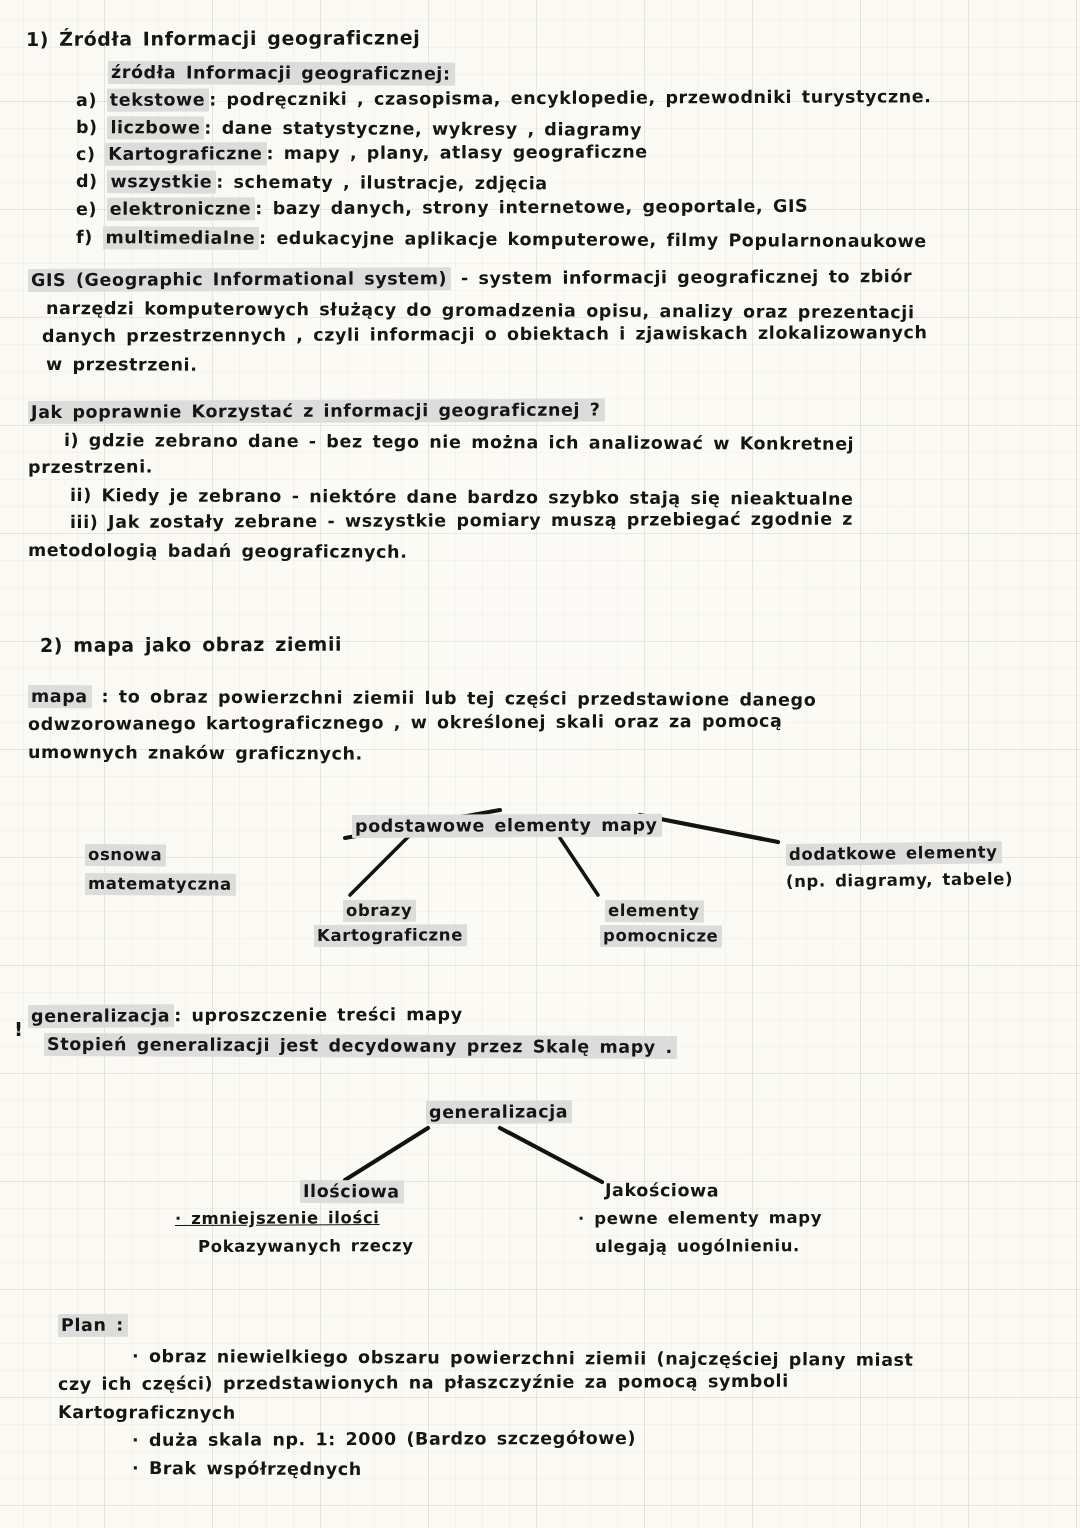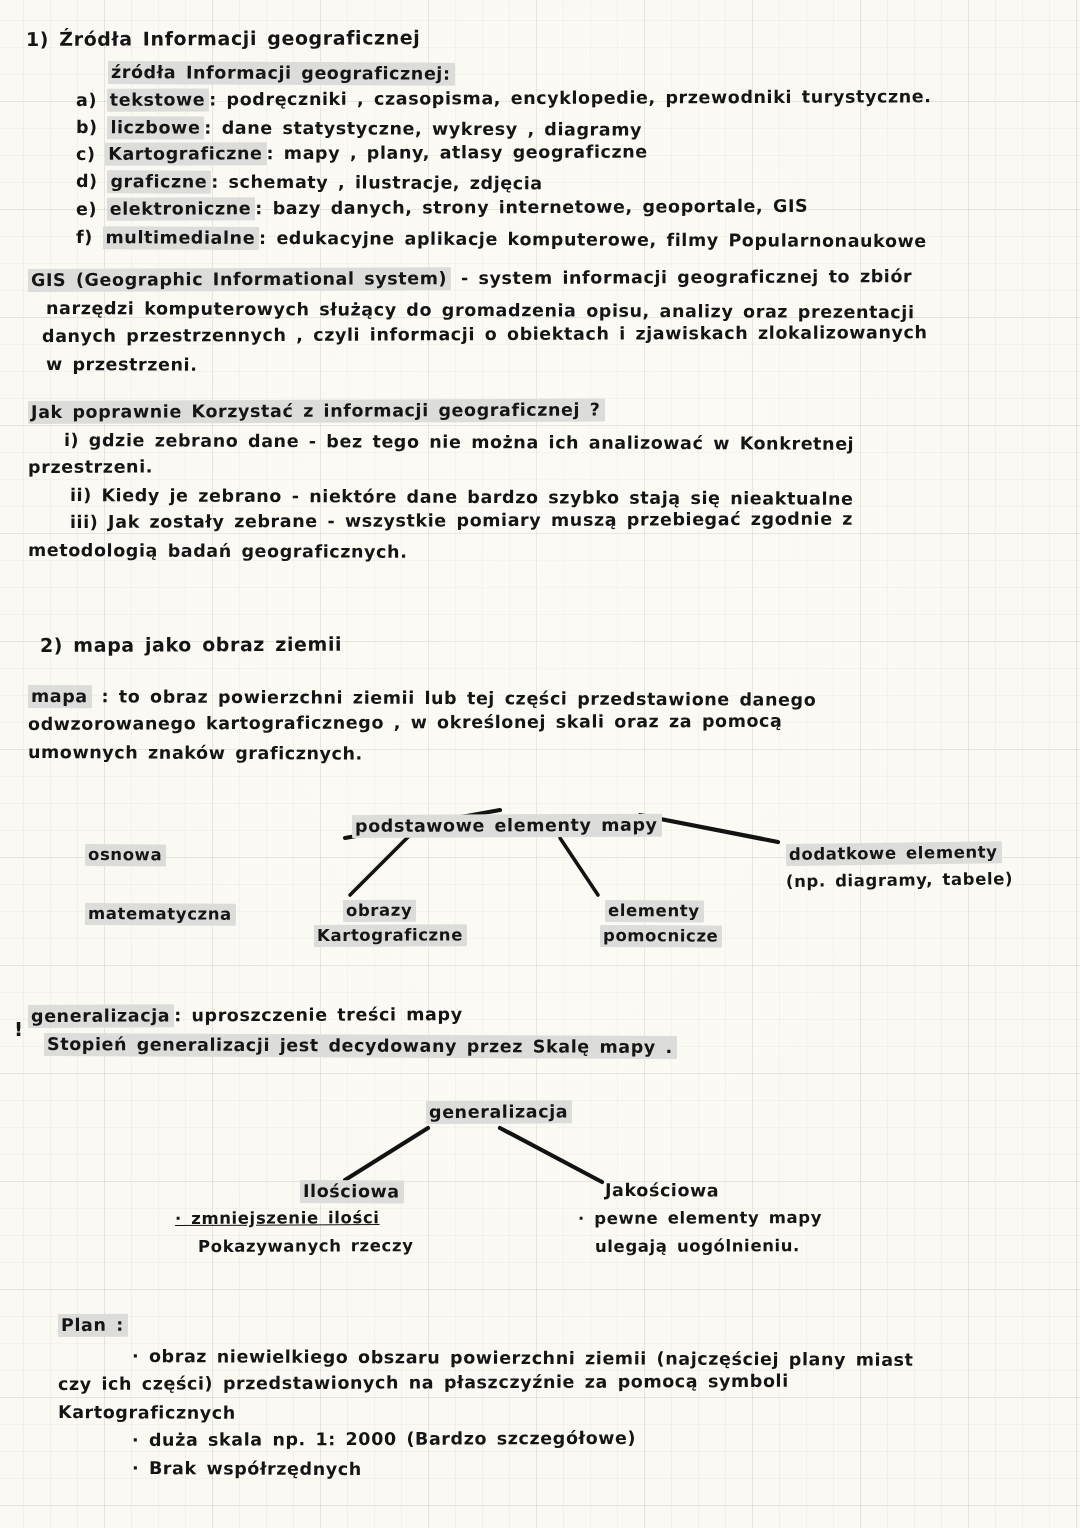--- a/index.html
+++ b/index.html
@@ -124,21 +124,21 @@
     <span class="hl">liczbowe</span><span>:  dane  statystyczne,  wykresy ,  diagramy</span>
   </div>
 
   <div class="hw r2" style="left:76px; top:146px;">
     <span>c)</span>
     <span class="hl">Kartograficzne</span><span>:  mapy ,  plany,  atlasy  geograficzne</span>
   </div>
 
   <div class="hw r3" style="left:76px; top:173px;">
     <span>d)</span>
-    <span class="hl">graficzne</span><span>:  schematy ,   ilustracje,  zdjęcia</span>
+    <span class="hl">wszystkie</span><span>:  schematy ,   ilustracje,  zdjęcia</span>
   </div>
 
   <div class="hw r2" style="left:76px; top:201px;">
     <span>e)</span>
     <span class="hl">elektroniczne</span><span>:  bazy  danych,   strony  internetowe,  geoportale,  GIS</span>
   </div>
 
   <div class="hw r3" style="left:76px; top:229px;">
     <span>f)</span>
     <span class="hl">multimedialne</span><span>:  edukacyjne   aplikacje  komputerowe,  filmy  Popularnonaukowe</span>
@@ -168,21 +168,21 @@
   <div class="hw r2" style="left:28px; top:716px;">odwzorowanego  kartograficznego ,  w określonej    skali  oraz    za  pomocą</div>
   <div class="hw r3" style="left:28px; top:744px;">umownych   znaków   graficznych.</div>
 
   <div class="hw r2" style="left:352px; top:791px;margin-top:27px;">
     <span class="hl">podstawowe  elementy  mapy</span>
   </div>
 
   <div class="hw sm r3" style="left:85px; top:847px;">
     <span class="hl">osnowa</span>
   </div>
-  <div class="hw sm r3" style="left:85px; top:876px;margin-top:30px;">
+  <div class="hw sm r3" style="left:85px; top:876px;">
     <span class="hl">matematyczna</span>
   </div>
 
   <div class="hw sm r2" style="left:343px; top:903px;">
     <span class="hl">obrazy</span>
   </div>
   <div class="hw sm r2" style="left:314px; top:928px;">
     <span class="hl">Kartograficzne</span>
   </div>
 

